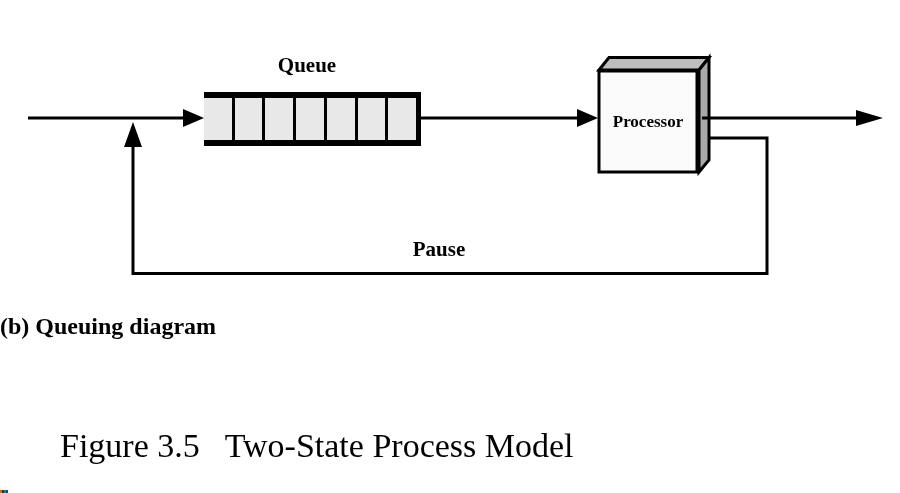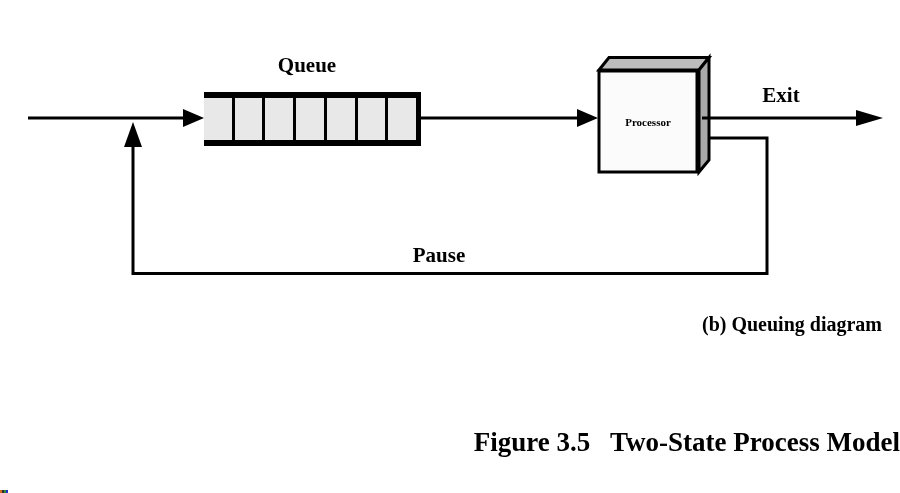--- a/index.html
+++ b/index.html
@@ -61,50 +61,50 @@
     text-align: center;
     font-size: 21px;
     font-weight: bold;
     line-height: 1.2;
     white-space: nowrap;
   }
   .label-enter     { left: 56px;  top: 84px; }
   .label-queue     { left: 257px; top: 53px; }
   .label-dispatch  { left: 450px; top: 84px; }
   .label-exit      { left: 731px; top: 83px; }
-  .label-pause     { left: 389px; top: 243px; }
+  .label-pause     { left: 389px; top: 237px; }
   .processor-label {
     position: absolute;
     left: 598px;
     top: 70px;
     width: 100px;
     height: 103px;
     display: flex;
     align-items: center;
     justify-content: center;
-    font-size: 11px;
+    font-size: 17px;
     font-weight: bold;
   }
   .sub-caption {
     position: absolute;
     left: 0;
     top: 313px;
     width: 882px;
-    text-align: right;
-    font-size: 20px;
+    text-align: left;
+    font-size: 24px;
     font-weight: bold;
   }
   .figure-caption {
     position: absolute;
     left: 60px;
     top: 427px;
     width: 840px;
-    text-align: right;
-    font-size: 27px;
-    font-weight: bold;
+    text-align: left;
+    font-size: 34px;
+    font-weight: normal;
     white-space: pre;
   }
   .corner-artifact {
     position: absolute;
     left: 0;
     bottom: 0;
     height: 3px;
     display: flex;
   }
   .corner-artifact span { width: 2px; height: 3px; display: block; }
@@ -142,21 +142,20 @@
   <div class="queue-cell"></div>
       <div class="queue-cell"></div>
       <div class="queue-cell"></div>
       <div class="queue-cell"></div>
       <div class="queue-cell"></div>
       <div class="queue-cell"></div>
     </div>
 
   <div class="label label-queue">Queue</div>
   <div class="processor-label">Processor</div>
-  <div class="label label-exit">Exit</div>
   <div class="label label-pause">Pause</div>
 
   <div class="sub-caption">(b) Queuing diagram</div>
   <div class="figure-caption">Figure 3.5   Two-State Process Model</div>
 
   <div class="corner-artifact">
     <span class="c1"></span>
       <span class="c2"></span>
       <span class="c3"></span>
       <span class="c4"></span>

